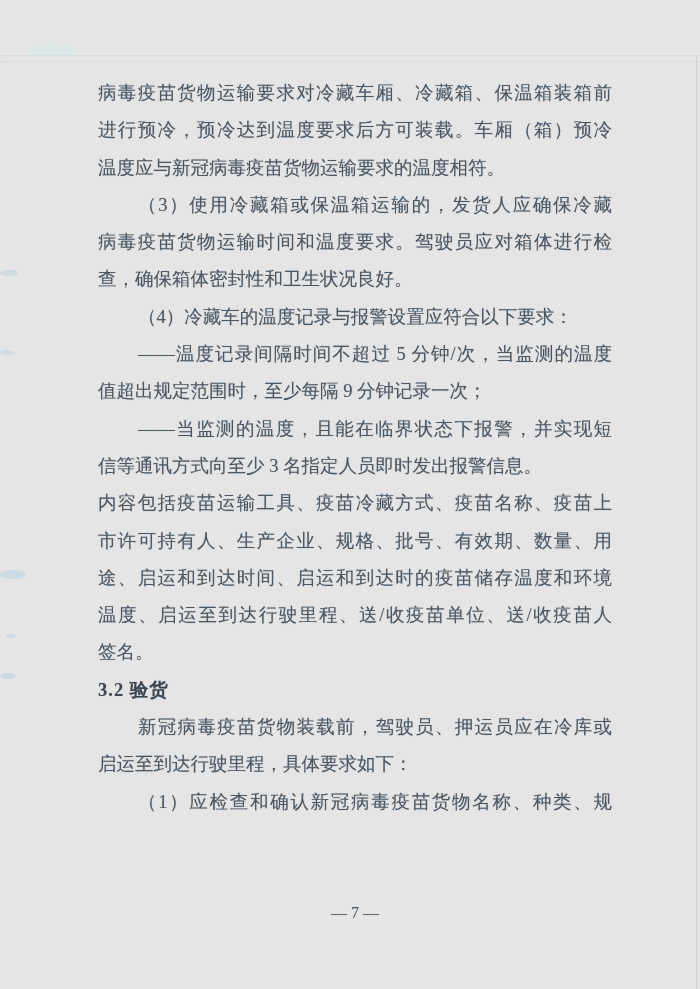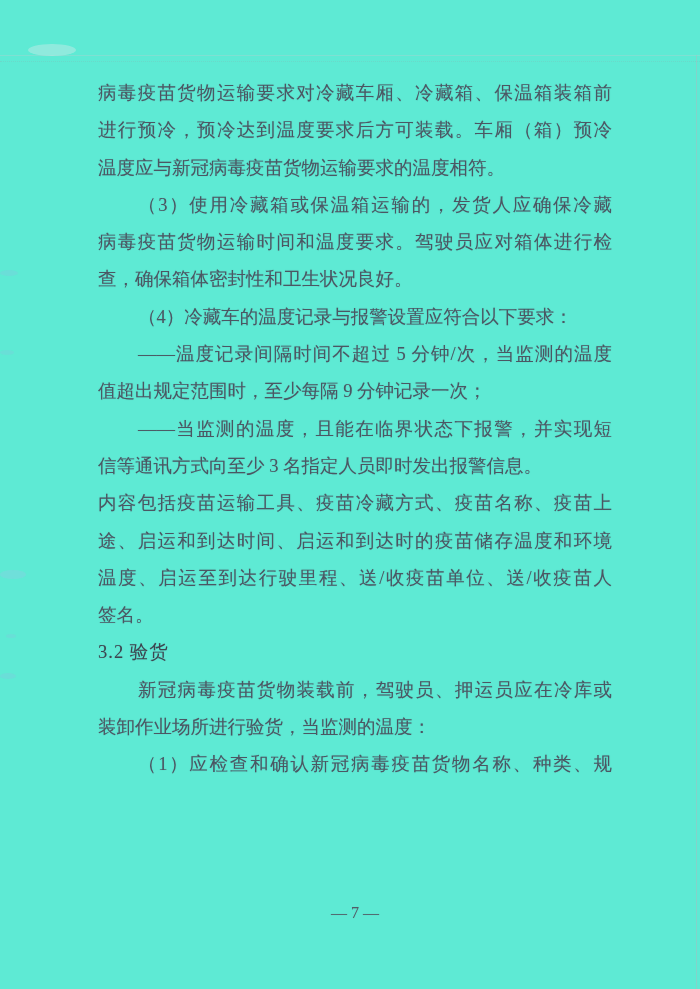--- a/index.html
+++ b/index.html
@@ -4,21 +4,21 @@
 <style>
   html, body {
     margin: 0;
     padding: 0;
     background: #ffffff;
   }
   .page {
     position: relative;
     width: 700px;
     height: 989px;
-    background: #5eead4;
+    background: #e5e5e5;
     overflow: hidden;
     font-family: "Liberation Serif", "DejaVu Serif", serif;
   }
   
   .artifact { position: absolute; pointer-events: none; }
   .hline-1 { top: 55px; left: 0; width: 700px; height: 1px; background: rgba(185,205,205,0.35); }
   .hline-2 { top: 61px; left: 0; width: 700px; height: 0; border-top: 1px dotted rgba(150,160,165,0.22); }
   .vline-right { top: 55px; left: 696px; width: 1px; height: 934px; background: rgba(178,184,188,0.45); }
   .smudge { border-radius: 50%; }
   .smudge-top { left: 28px; top: 44px; width: 48px; height: 12px; background: rgba(205,235,233,0.45); }
@@ -40,21 +40,21 @@
   .line {
     height: 37.3px;
     line-height: 37.3px;
     text-align: justify;
     overflow: hidden;
     white-space: normal;
   }
   .line.fill { text-align-last: justify; }
   .line.indent { padding-left: 40px; }
   .line.heading {
-    font-weight: normal;
+    font-weight: bold;
     color: #3c4650;
     text-align-last: auto;
     letter-spacing: 1px;
   }
   .footer {
     position: absolute;
     left: 98px;
     top: 898px;
     width: 514px;
     height: 30px;
@@ -86,24 +86,25 @@
       <div class="line">温度应与新冠病毒疫苗货物运输要求的温度相符。</div>
       <div class="line fill indent">（3）使用冷藏箱或保温箱运输的，发货人应确保冷藏</div>
       <div class="line fill">病毒疫苗货物运输时间和温度要求。驾驶员应对箱体进行检</div>
       <div class="line">查，确保箱体密封性和卫生状况良好。</div>
       <div class="line indent">（4）冷藏车的温度记录与报警设置应符合以下要求：</div>
       <div class="line fill indent">——温度记录间隔时间不超过 5 分钟/次，当监测的温度</div>
       <div class="line">值超出规定范围时，至少每隔 9 分钟记录一次；</div>
       <div class="line fill indent">——当监测的温度，且能在临界状态下报警，并实现短</div>
       <div class="line">信等通讯方式向至少 3 名指定人员即时发出报警信息。</div>
       <div class="line fill">内容包括疫苗运输工具、疫苗冷藏方式、疫苗名称、疫苗上</div>
+      <div class="line fill">市许可持有人、生产企业、规格、批号、有效期、数量、用</div>
       <div class="line fill">途、启运和到达时间、启运和到达时的疫苗储存温度和环境</div>
       <div class="line fill">温度、启运至到达行驶里程、送/收疫苗单位、送/收疫苗人</div>
       <div class="line">签名。</div>
       <div class="line heading">3.2 验货</div>
       <div class="line fill indent">新冠病毒疫苗货物装载前，驾驶员、押运员应在冷库或</div>
-      <div class="line">装卸作业场所进行验货，当监测的温度：</div>
+      <div class="line">启运至到达行驶里程，具体要求如下：</div>
       <div class="line fill indent">（1）应检查和确认新冠病毒疫苗货物名称、种类、规</div>
     </div>
 
   <div class="footer">— 7 —</div>
 
 </div>
 
 </body></html>

